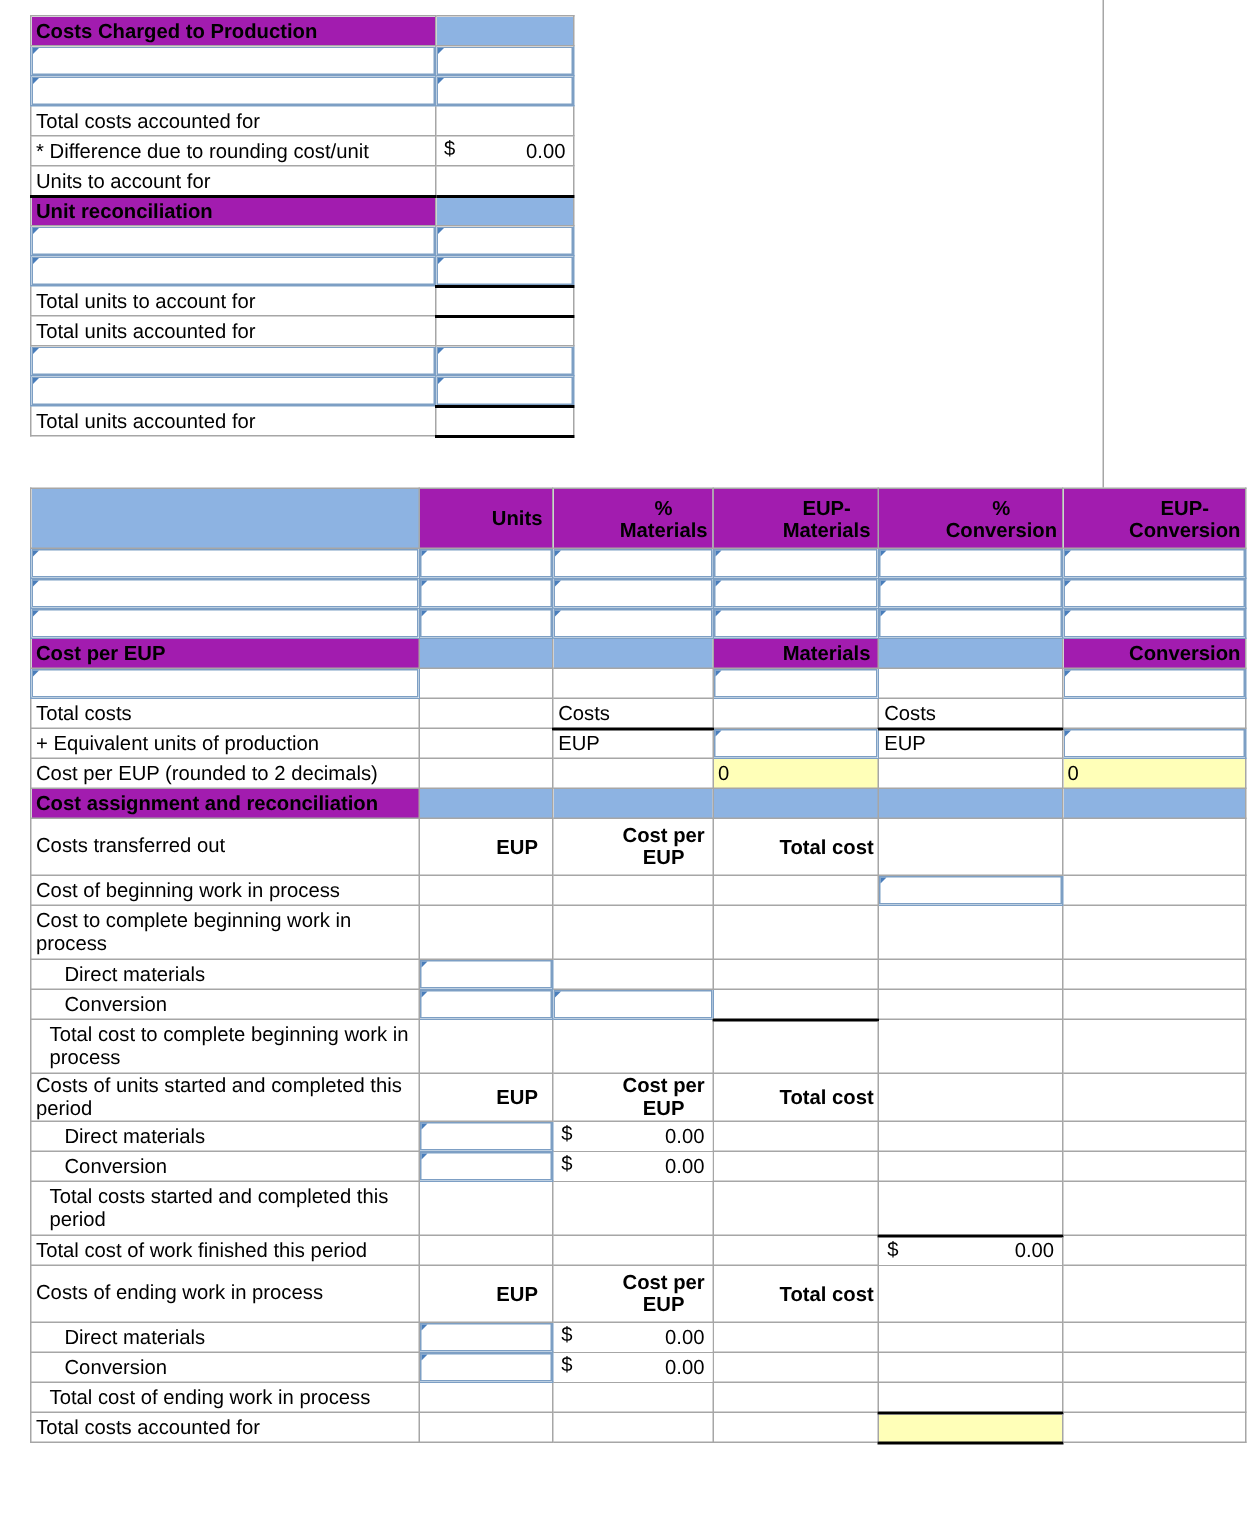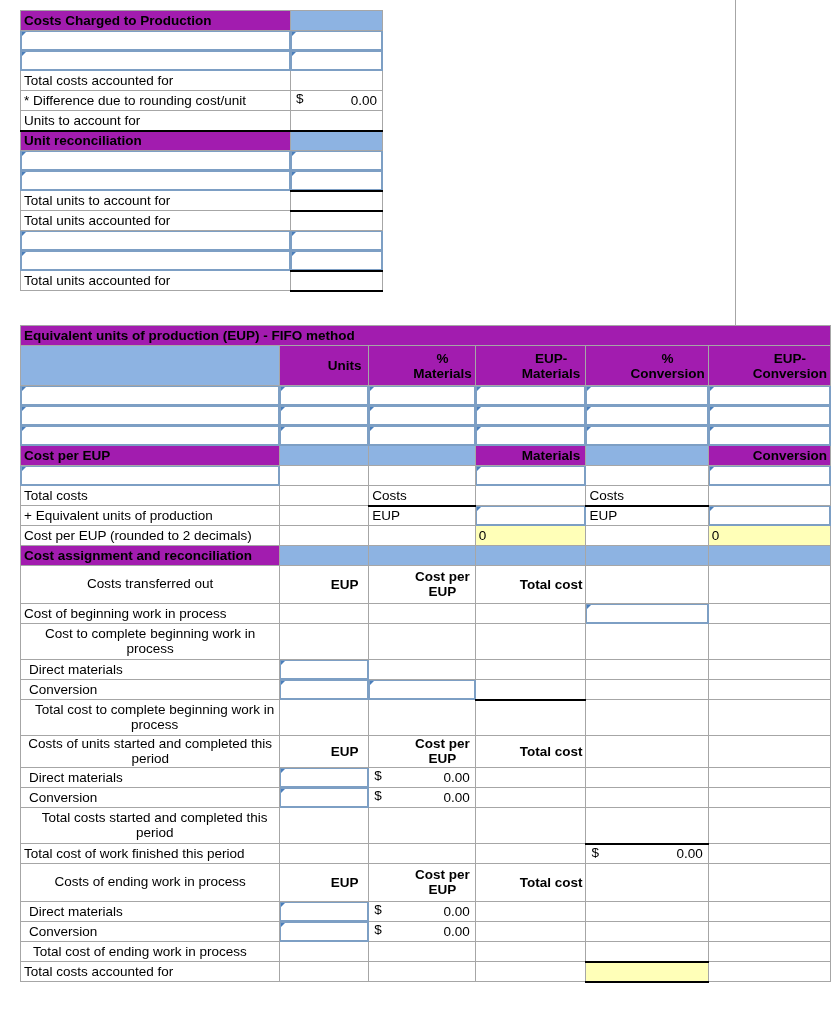--- a/index.html
+++ b/index.html
@@ -18,32 +18,32 @@
     font-size:13.5px;
     color:#000;
     height:20px;
     padding:0 3px;
     vertical-align:middle;
     background:#ffffff;
     box-sizing:border-box;
     overflow:hidden;
     white-space:nowrap;
   }
-  td.wrap{white-space:normal;line-height:14.5px;text-align:center;}
+  td.wrap{white-space:normal;line-height:14.5px;}
 
   
   .blue{background:#a21caf;font-weight:bold;}
   .blue-plain{background:#8db3e2;}
   .yellow{background:#ffffb8;}
 
   
   .b{font-weight:bold;}
   .c{text-align:center;padding-left:44px;}
   .r{}
-  .ind{padding-left:8px;}
+  .ind{padding-left:22px;}
   .ind2{padding-left:12px;}
 
   
   .bt-blk{border-top:2px solid #000;}
   .bb-blk{border-bottom:2px solid #000;}
 
   
   .sel{
     position:relative;
     border:1px solid #7d9fc4;
@@ -145,23 +145,20 @@
     <colgroup>
       <col style="width:270px">
         <col style="width:92px">
         <col style="width:76px">
       <col style="width:85px">
         <col style="width:82px">
         <col style="width:110px">
     </colgroup>
     <tbody>
 
-      <tr>
-        <td class="blue" colspan="6">Equivalent units of production (EUP) - FIFO method</td>
-      </tr>
 
       <tr>
         <td class="blue-plain" style="height:40px"></td>
         <td class="blue c" style="height:40px">
           <div>Units</div>
         </td>
         <td class="blue c">
           <div>%</div>
           <div>Materials</div>
         </td>

